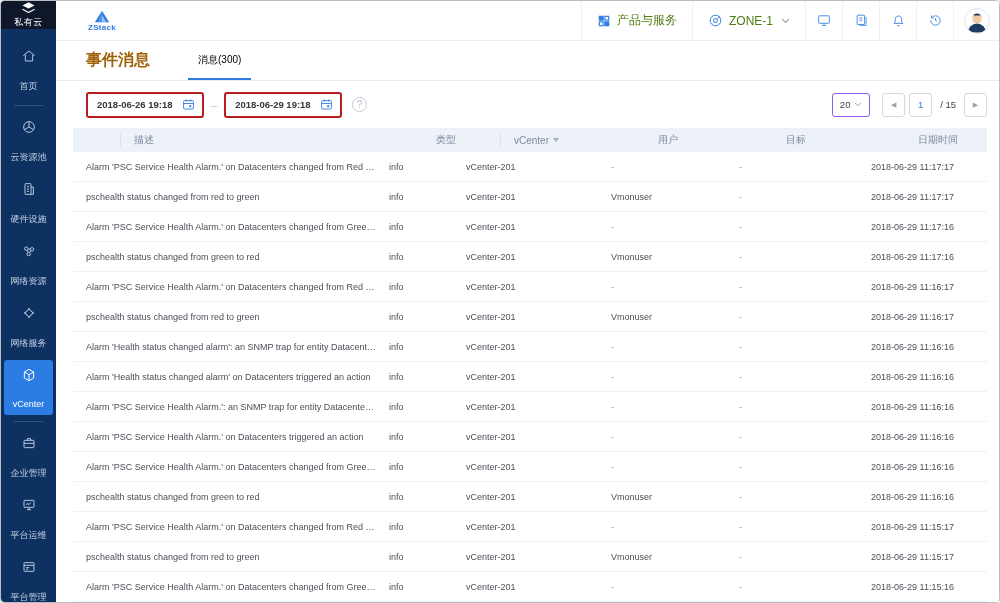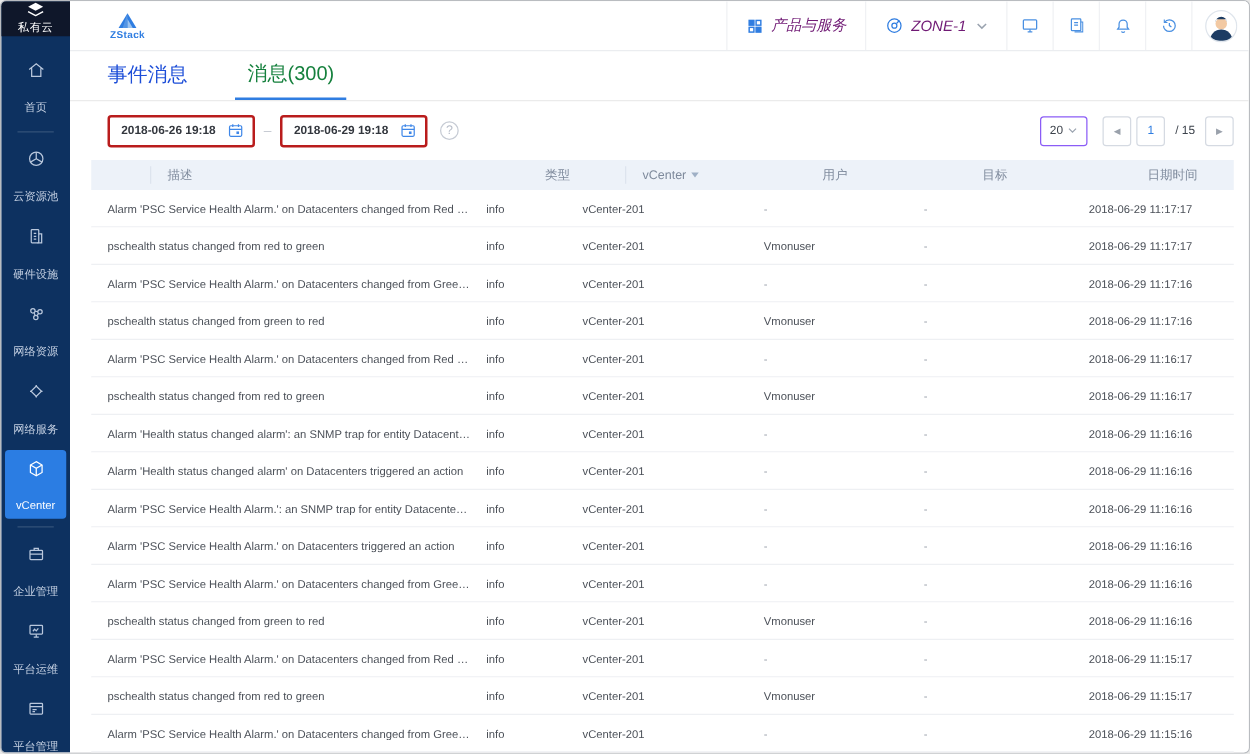--- a/index.html
+++ b/index.html
@@ -25,31 +25,31 @@
   
   .main { flex:1; display:flex; flex-direction:column; background:#fff; min-width:0; }
 
   
   .topbar { height:40px; border-bottom:1px solid #ebedf0; display:flex; align-items:center;
             justify-content:space-between; background:#fff; }
   .brand { display:flex; flex-direction:column; align-items:center; margin-left:32px; cursor:pointer; }
   .brand b { font-size:8px; color:#2f7de1; letter-spacing:.3px; }
   .top-right { display:flex; align-items:stretch; height:100%; }
   .top-item { display:flex; align-items:center; gap:6px; padding:0 15px; border-left:1px solid #f0f1f4;
-              font-size:12px; color:#701a75; cursor:pointer;font-style:italic; }
+              font-size:12px; color:#4d7c0f; cursor:pointer; }
   .top-icon-btn { display:flex; align-items:center; justify-content:center; width:37px;
                   border-left:1px solid #f0f1f4; cursor:pointer; }
   .avatar-cell { display:flex; align-items:center; justify-content:center; width:46px;
                  border-left:1px solid #f0f1f4; cursor:pointer; }
   .chev { margin-left:2px; }
 
   
   .title-row { height:40px; border-bottom:1px solid #ebebeb; display:flex; align-items:stretch; padding-left:30px; }
-  .title-row h1 { font-size:16px; color:#1d4ed8; font-weight:normal; align-self:center; }
-  .tab { margin-left:38px; display:flex; align-items:center; padding:0 10px; font-size:16px; color:#15803d;
+  .title-row h1 { font-size:16px; color:#a16207; font-weight:bold; align-self:center; }
+  .tab { margin-left:38px; display:flex; align-items:center; padding:0 10px; font-size:10px; color:#000000;
          border-bottom:2px solid #2f7de1; cursor:pointer; }
 
   
   .toolbar { height:47px; display:flex; align-items:center; justify-content:space-between;
              padding:0 12px 0 30px; }
   .filters { display:flex; align-items:center; }
   .date-input { width:118px; height:26px; border:2px solid #b91c1c; border-radius:3px; display:flex;
                 align-items:center; justify-content:space-between; padding:0 7px 0 9px; cursor:pointer; }
   .date-input span { font-size:9.5px; color:#33373e; font-weight:bold; }
   .dash { color:#c3c8d0; font-size:11px; margin:0 7px; }

